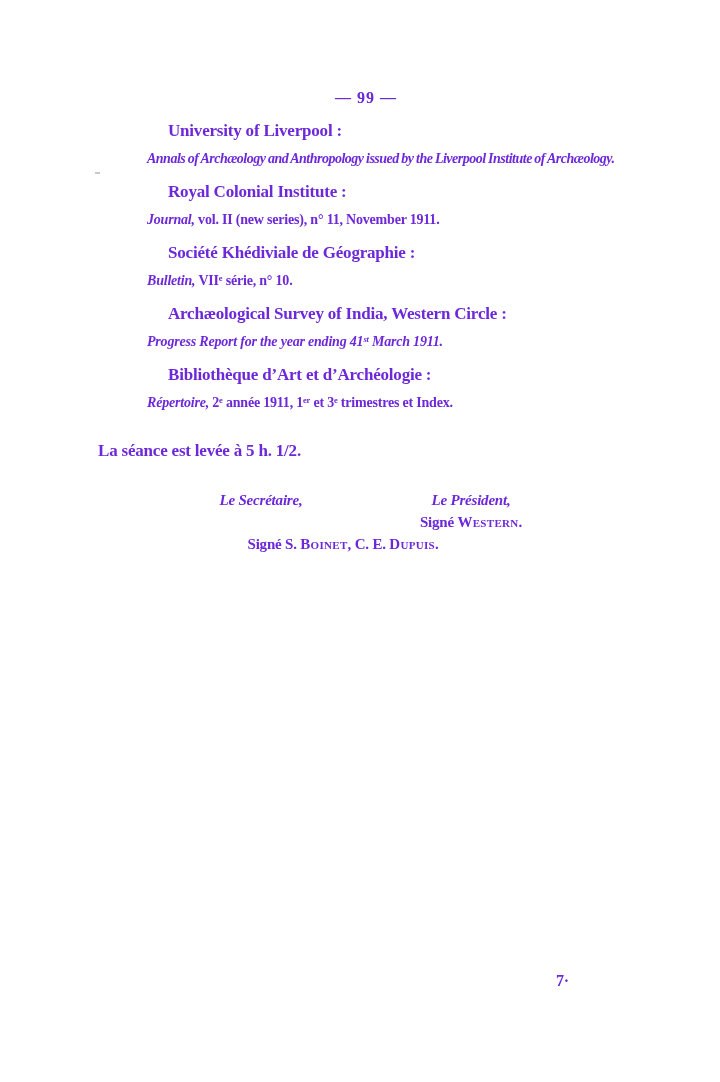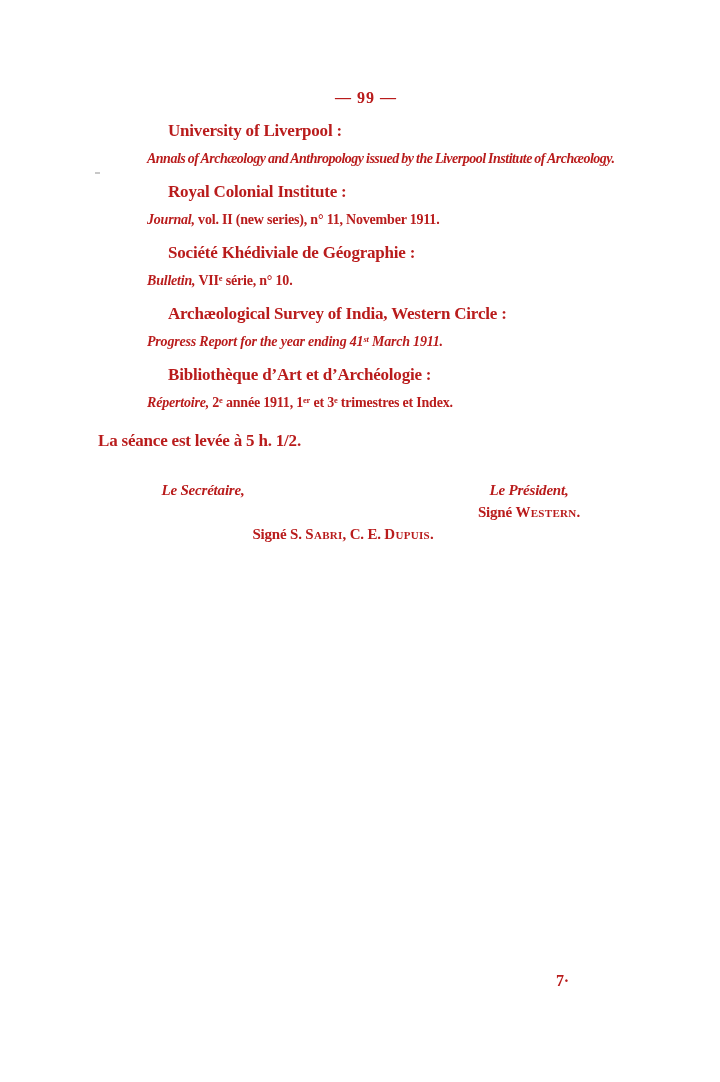--- a/index.html
+++ b/index.html
@@ -3,21 +3,21 @@
 <meta charset="utf-8">
 <style>
   html, body { margin: 0; padding: 0; background: #ffffff; }
   .page {
     position: relative;
     width: 720px;
     height: 1082px;
     background: #ffffff;
     font-family: "Liberation Serif", "DejaVu Serif", serif;
     font-weight: bold;
-    color: #b91c1c;
+    color: #6d28d9;
     overflow: hidden;
     letter-spacing: -0.2px;
   }
   .content {
     position: absolute;
     left: 98px;
     top: 0;
     width: 536px;
   }
   .pageno {
@@ -48,29 +48,29 @@
   }
   .it { font-style: italic; }
   .sc { font-variant: small-caps; letter-spacing: 0.3px; }
   .sup {
     font-size: 0.6em;
     line-height: 0;
     position: relative;
     top: -0.45em;
   }
   .closing {
-    margin-top: 10px;
+    margin-top: 20px;
     line-height: 28px;
     font-size: 17px;
     white-space: nowrap;
   }
   .sig-row {
     margin-top: 24px;
     display: flex;
-    justify-content: space-between;
+    justify-content: center;
   }
   .sig-col {
     width: 210px;
     text-align: center;
     font-size: 15px;
     line-height: 22px;
   }
   .members {
     text-align: center;
     font-size: 15px;
@@ -135,19 +135,19 @@
       <div class="sig-col">
         <div class="it">Le Secrétaire,</div>
       </div>
       <div class="sig-col">
         <div class="it">Le Président,</div>
         <div><span>Signé </span><span class="sc">Western</span><span>.</span></div>
       </div>
     </div>
 
     <div class="members">
-      <div><span>Signé S. </span><span class="sc">Sabri</span><span>, C. E. </span><span class="sc">Dupuis</span><span>.</span></div>
+      <div><span>Signé S. </span><span class="sc">Boinet</span><span>, C. E. </span><span class="sc">Dupuis</span><span>.</span></div>
     </div>
 
   </div>
 
   <div class="gathering-mark">7·</div>
 </div>
 
 </body></html>

